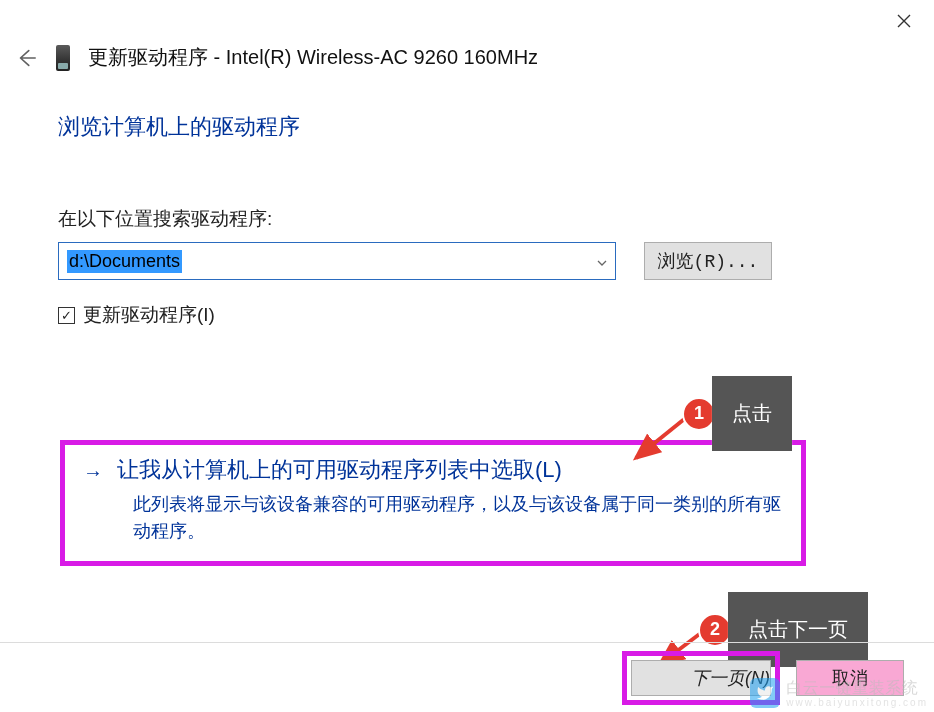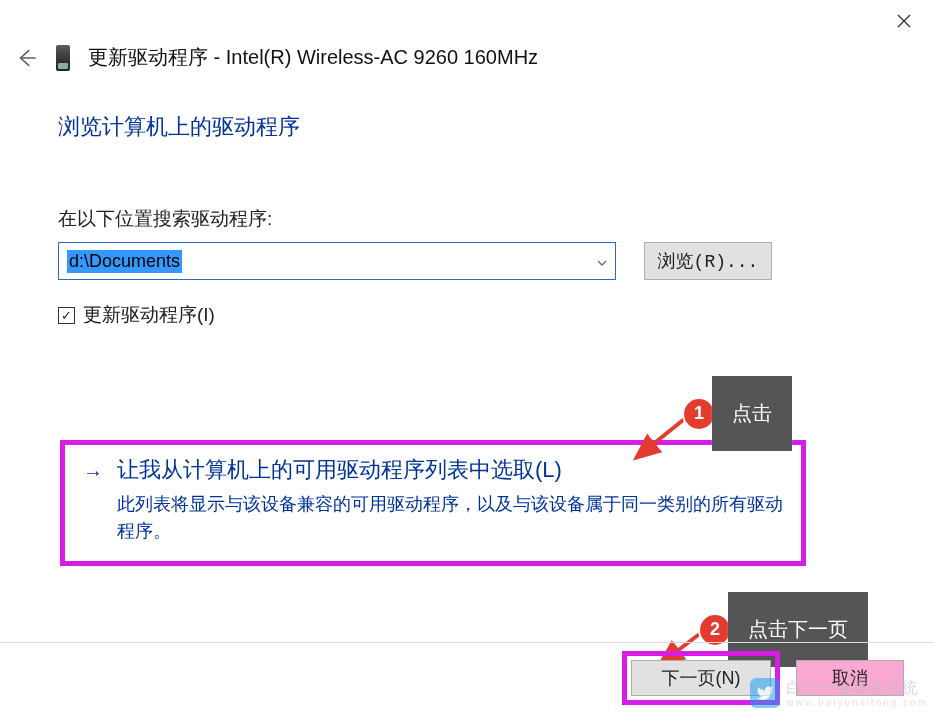--- a/index.html
+++ b/index.html
@@ -143,20 +143,21 @@
 }
 .option-title {
   color: #003399;
   font-size: 22px;
 }
 .option-desc {
   color: #003399;
   font-size: 18px;
   margin-top: 6px;
   line-height: 1.5;
+  margin-left: 16px;
 }
 .footer {
   position: absolute;
   left: 0; right: 0; bottom: 0;
   height: 70px;
   border-top: 1px solid #dcdcdc;
   display: flex;
   justify-content: flex-end;
   align-items: center;
   padding-right: 30px;
@@ -165,21 +166,21 @@
 .next-wrap {
   border: 5px solid #d81be6;
   padding: 4px;
 }
 .footer-btn {
   width: 140px; height: 36px;
   background: #e1e1e1;
   border: 1px solid #adadad;
   font-size: 18px;
   color: #222;
-  display: flex; align-items: center; justify-content: center;
+  display: flex; align-items: center; justify-content: flex-end; font-style: italic;
 }
 .cancel-btn {
   width: 108px; height: 36px;
   background: #f9a8d4;
   border: 1px solid #adadad;
   font-size: 18px;
   color: #222;
   display: flex; align-items: center; justify-content: center;
 }
 

